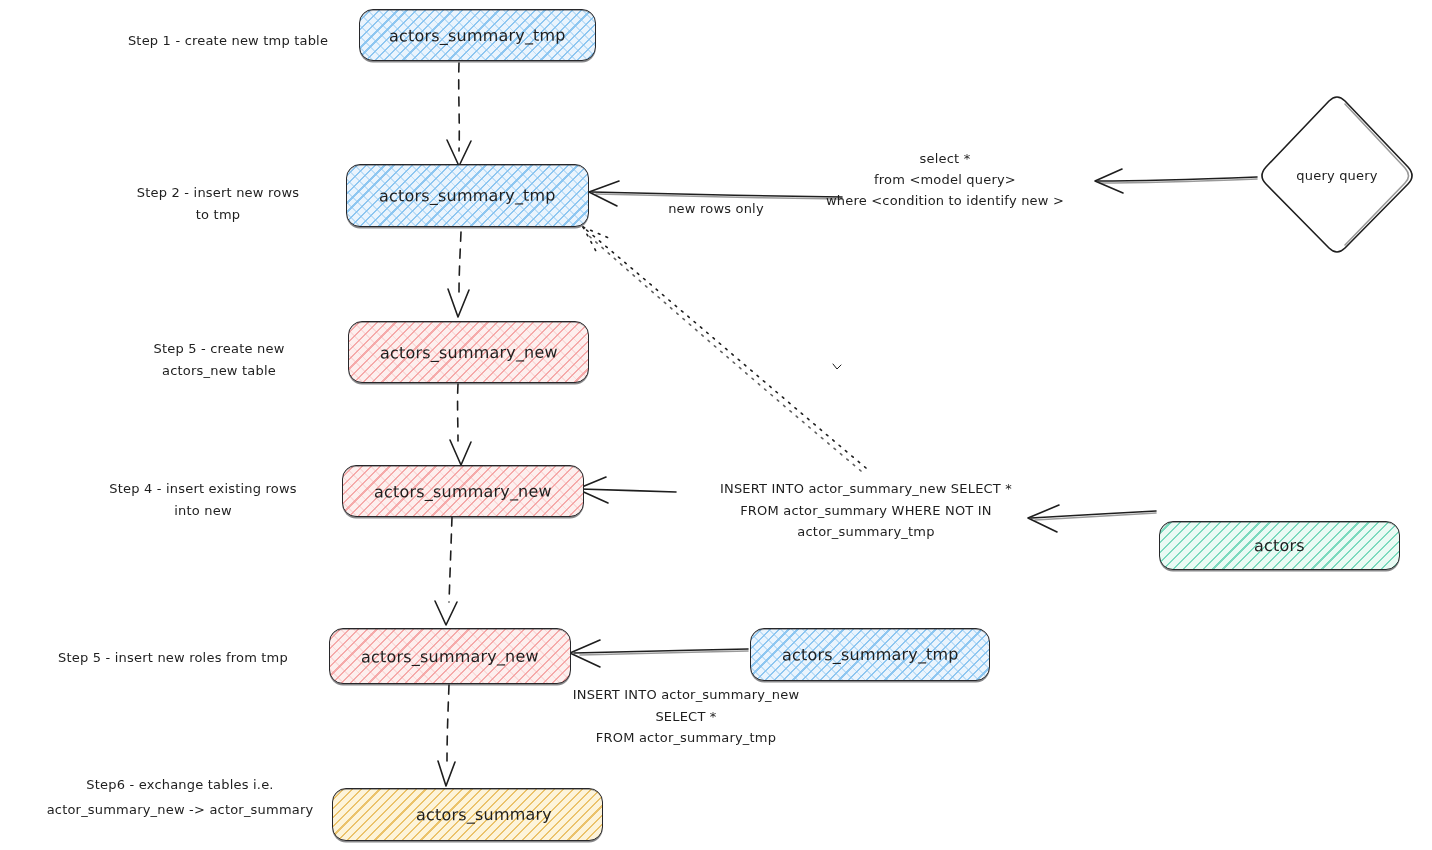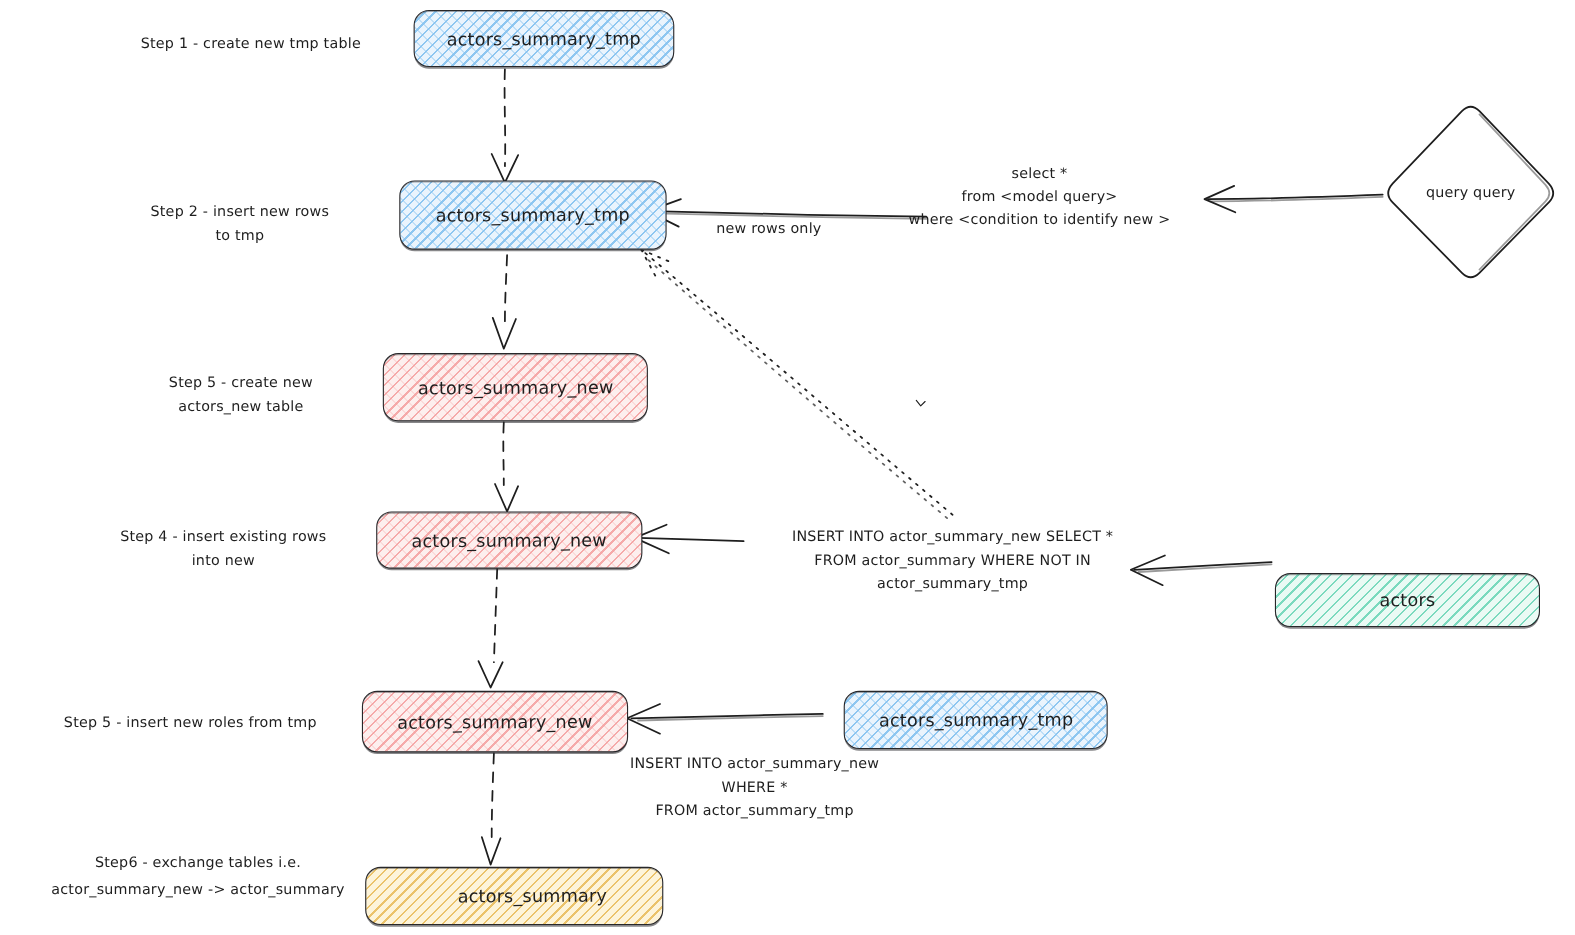--- a/index.html
+++ b/index.html
@@ -10,21 +10,21 @@
   svg.layer{position:absolute;left:0;top:0;pointer-events:none;}
   .node{
     position:absolute;display:flex;align-items:center;justify-content:center;
     border:1.7px solid #27272a;border-radius:14px;
     box-shadow:0 2px 0 -0.5px rgba(39,39,42,.55), inset 0 1.5px 0 -0.5px rgba(39,39,42,.4);
   }
   .node .lbl{font-size:16px;letter-spacing:.2px;transform:rotate(-0.3deg);}
   .fill-blue{background:
     repeating-linear-gradient(135deg, rgba(137,196,240,.95) 0 1.6px, transparent 1.6px 6.5px),
     repeating-linear-gradient(45deg, rgba(137,196,240,.45) 0 1.3px, transparent 1.3px 8px),
-    #eaf4fd; margin-left: 17px;}
+    #eaf4fd;}
   .fill-pink{background:
     repeating-linear-gradient(135deg, rgba(244,158,158,.85) 0 1.5px, transparent 1.5px 6.5px),
     repeating-linear-gradient(45deg, rgba(244,158,158,.25) 0 1.2px, transparent 1.2px 9px),
     #fdefee;}
   .fill-teal{background:
     repeating-linear-gradient(135deg, rgba(111,214,184,.9) 0 1.5px, transparent 1.5px 7px),
     #eafaf4;}
   .fill-yellow{background:
     repeating-linear-gradient(135deg, rgba(233,189,94,.9) 0 1.5px, transparent 1.5px 6.5px),
     #fdf4da; padding-left: 32px;}
@@ -142,21 +142,21 @@
 actors_new table</div>
   <div class="txt" style="left:203px;top:500px">Step 4 - insert existing rows
 into new</div>
   <div class="txt" style="left:173px;top:658px">Step 5 - insert new roles from tmp</div>
   <div class="txt" style="left:180px;top:797px;line-height:25px">Step6 - exchange tables i.e.
 actor_summary_new -&gt; actor_summary</div>
 
   <div class="txt small-gap" style="left:945px;top:179px">select *
 from &lt;model query&gt;
 where &lt;condition to identify new &gt;</div>
-  <div class="txt" style="left:699px;top:209px">new rows only</div>
+  <div class="txt" style="left:716px;top:209px">new rows only</div>
   <div class="txt sql" style="left:866px;top:510px">INSERT INTO actor_summary_new SELECT *
 FROM actor_summary WHERE NOT IN
 actor_summary_tmp</div>
   <div class="txt sql" style="left:686px;top:716px">INSERT INTO actor_summary_new
-WHERE *
+SELECT *
 FROM actor_summary_tmp</div>
 
 </div>
 
 </body></html>

